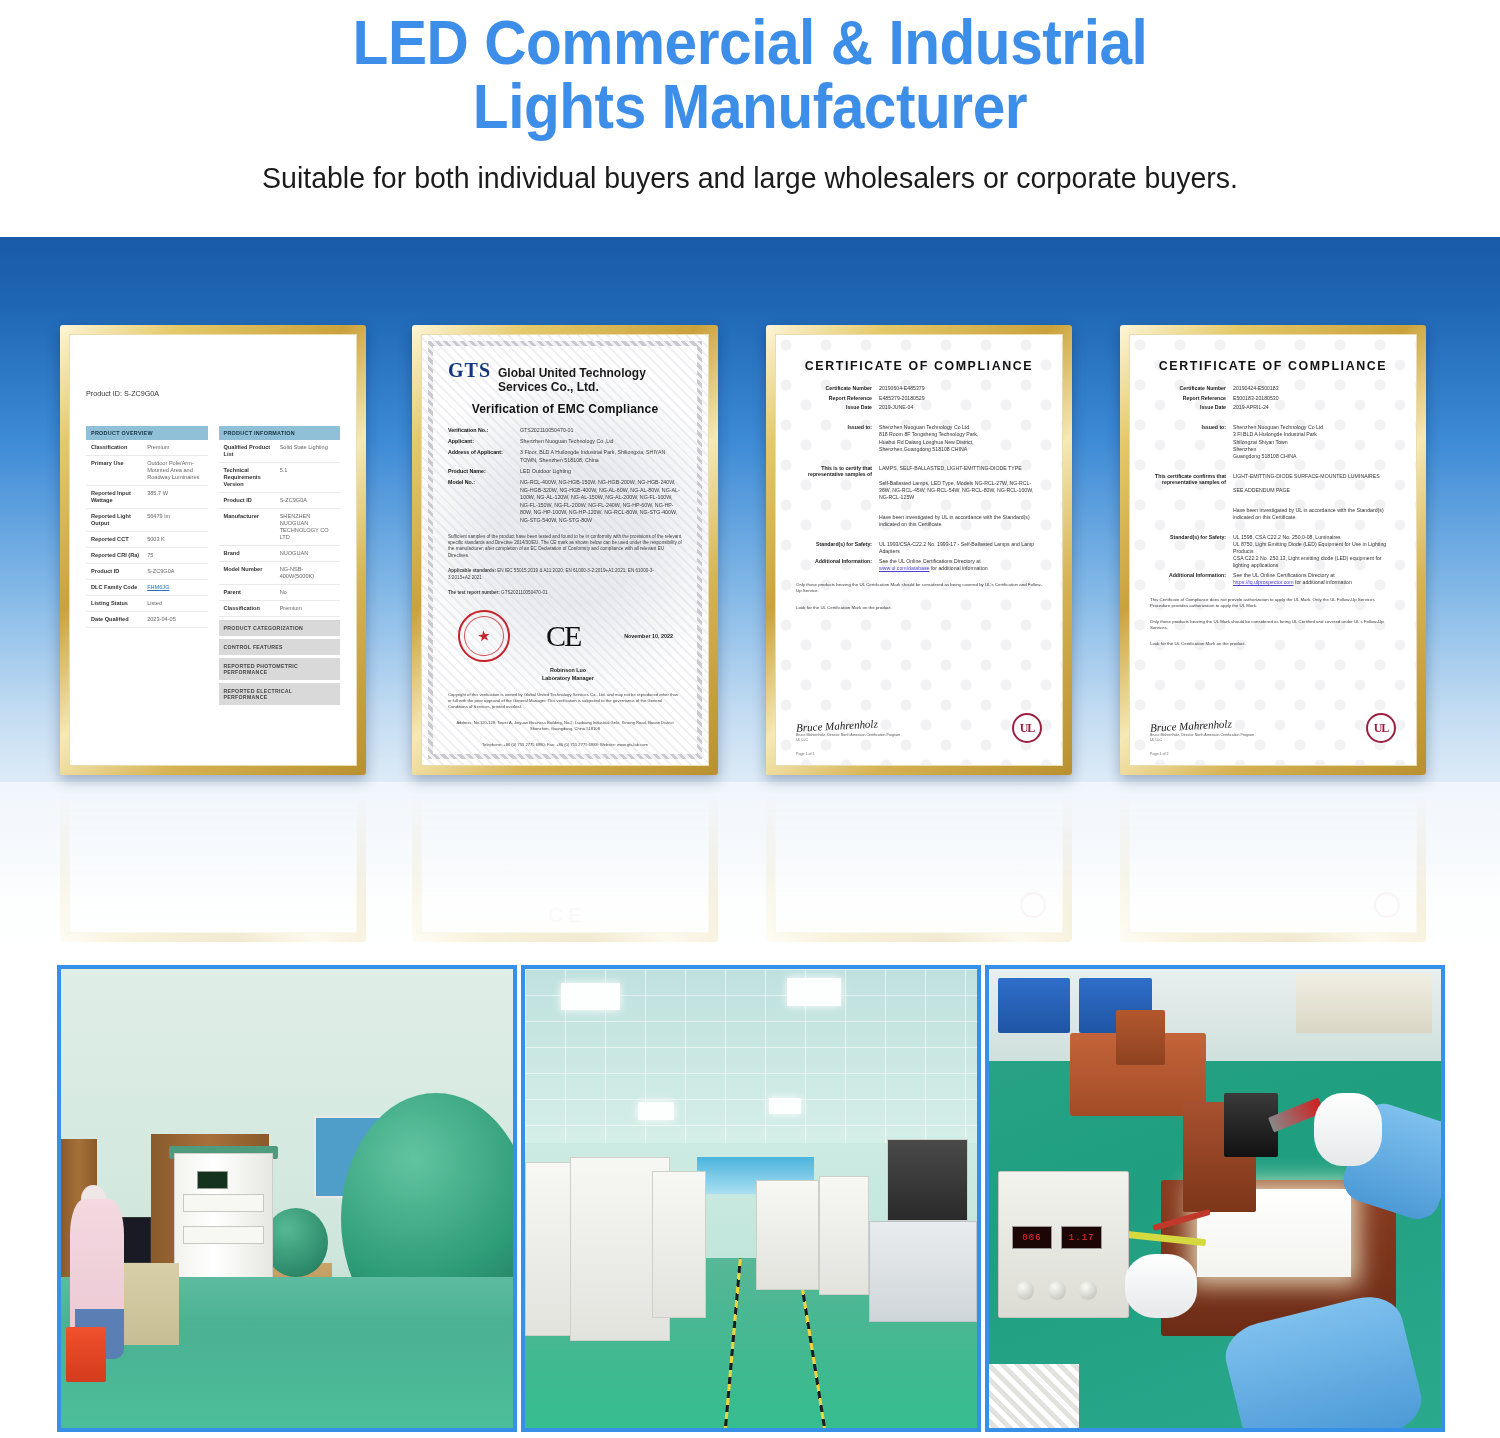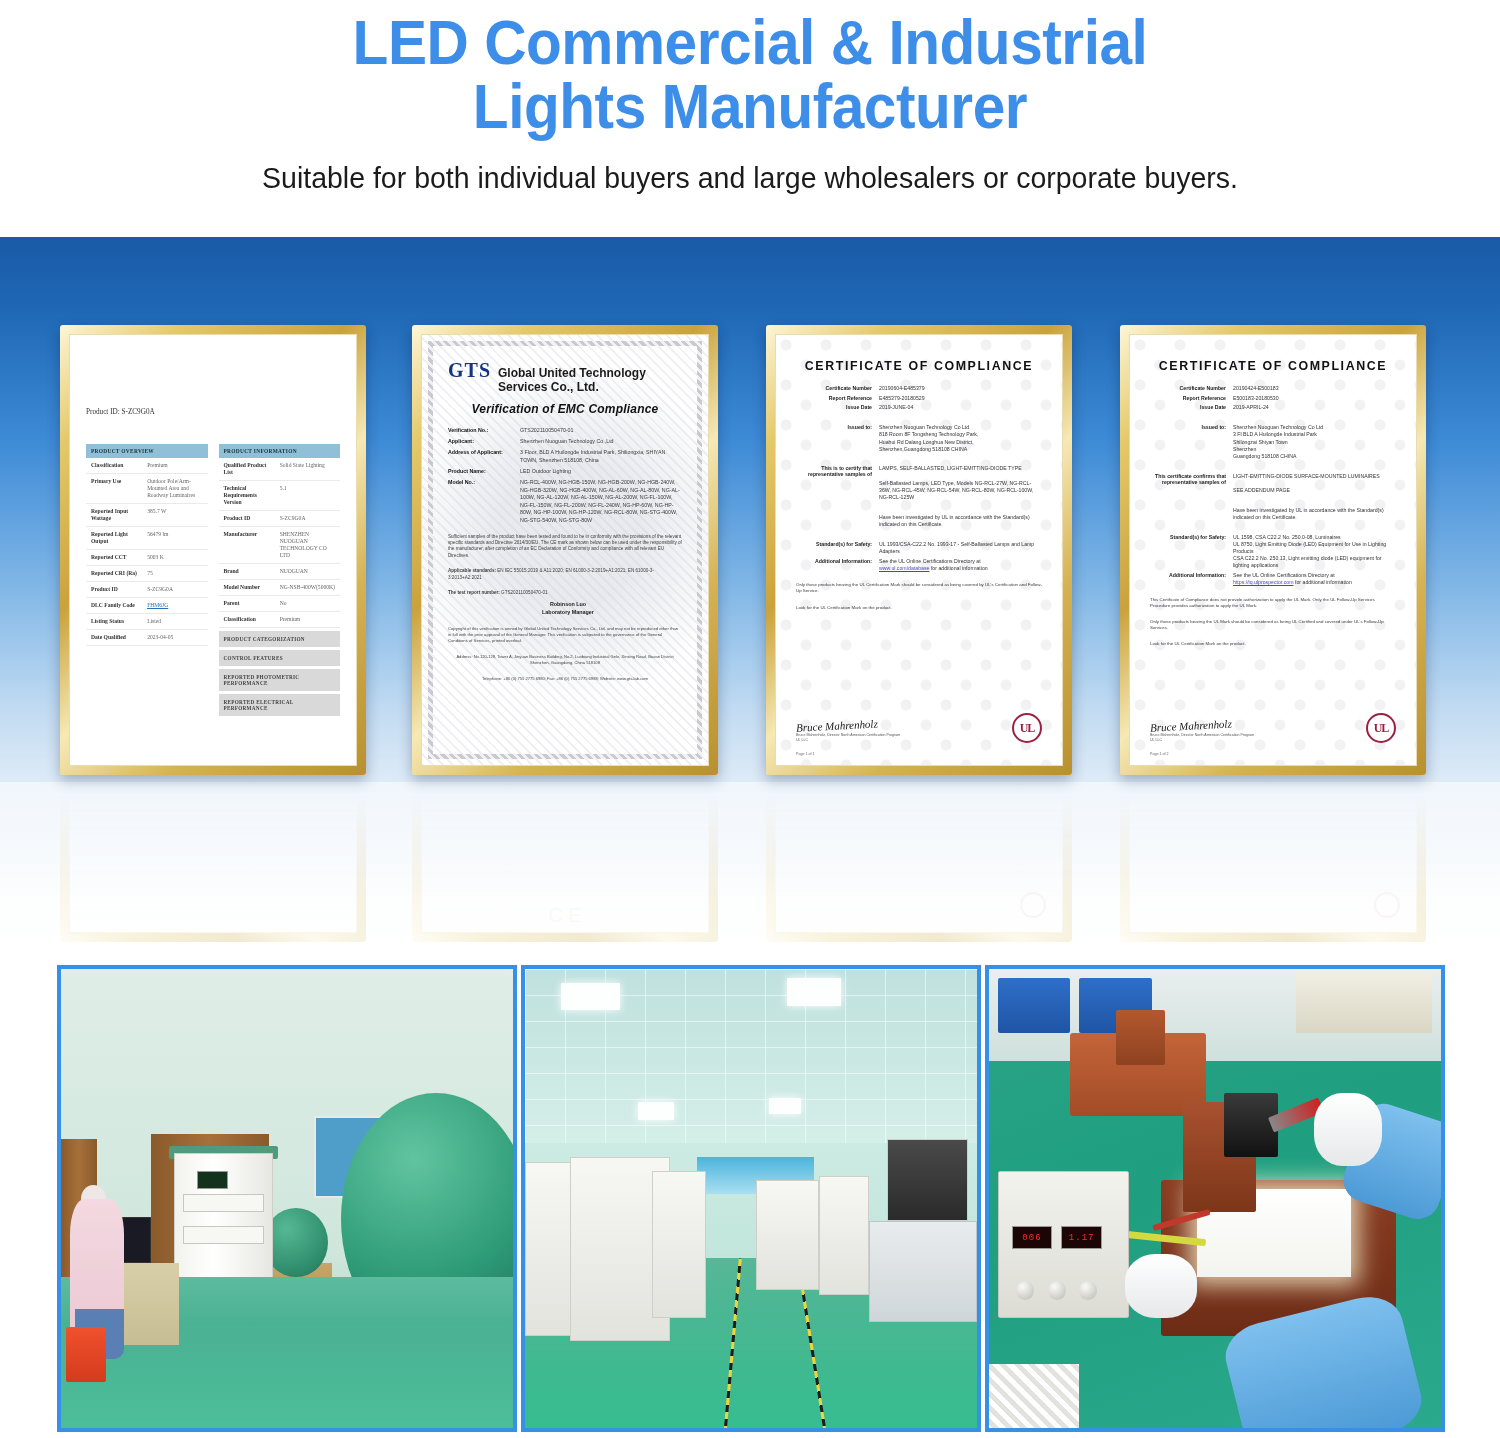--- a/index.html
+++ b/index.html
@@ -79,21 +79,21 @@
     position:absolute;
     transform: scaleY(-1);
     opacity:0.30;
     -webkit-mask-image: linear-gradient(to top, rgba(0,0,0,0) 8%, rgba(0,0,0,0.55) 72%, rgba(0,0,0,0.8) 100%);
     mask-image: linear-gradient(to top, rgba(0,0,0,0) 8%, rgba(0,0,0,0.55) 72%, rgba(0,0,0,0.8) 100%);
     pointer-events:none;
     filter: blur(0.4px);
   }
 
   
-  .doc { position:absolute; inset:0; padding:27px 16px;font-family:Liberation Serif, serif; }
+  .doc { position:absolute; inset:0; padding:8px 16px; }
   .dlc-pid { font-size:7.2px; color:#333; margin-top:46px; }
   .dlc-head { display:flex; gap:10px; margin-top:9px; align-items:flex-start; }
   .dlc-badge {
     width:54px; height:47px; border-radius:4px;
     background:linear-gradient(180deg,#f0b33c 0%,#e8a426 55%,#1d1d1d 56%,#1d1d1d 100%);
     display:flex; flex-direction:column; align-items:center; justify-content:flex-start;
     padding-top:4px; flex:0 0 auto; overflow:hidden;
   }
   .dlc-badge .b1 { color:#fff; font-weight:bold; font-size:13px; line-height:12px; letter-spacing:0.5px;}
   .dlc-badge .b2 { color:#fff; font-weight:bold; font-size:6px; letter-spacing:1px; line-height:8px;}
@@ -120,21 +120,21 @@
       radial-gradient(circle at 52% 46%, rgba(200,205,215,0.42) 0 26%, rgba(255,255,255,0) 62%),
       repeating-linear-gradient(45deg, rgba(226,226,232,0.5) 0 2px, rgba(255,255,255,0) 2px 7px);
   }
   .gts-border { position:absolute; inset:6px; border:5px solid transparent;
     border-image: repeating-linear-gradient(45deg,#c9c9cf 0 3px,#f1f1f4 3px 6px) 5; }
   .gts-inner { position:absolute; inset:13px; padding:11px 13px; }
   .gts-logo-row { display:flex; align-items:baseline; gap:7px; }
   .gts-logo { font-family:"Liberation Serif", serif; font-weight:bold; font-size:20px;
     color:#12357e; letter-spacing:1px; }
   .gts-co { font-size:12px; font-weight:bold; color:#1a1a1a; }
-  .gts-verif { text-align:center; font-style:italic; font-weight:bold; font-size:12px;
+  .gts-verif { text-align:center; font-weight:bold; font-size:12px;
     color:#111; margin-top:8px; letter-spacing:0.2px;}
   .gts-rows { margin-top:11px; font-size:5.3px; color:#333; }
   .gts-row { display:flex; gap:8px; margin-bottom:3.5px; }
   .gts-row .lbl { width:64px; font-weight:bold; color:#111; flex:0 0 auto; }
   .gts-row .val { color:#3a3a3a; line-height:7.6px; }
   .gts-para { font-size:4.6px; color:#3d3d3d; line-height:6.4px; margin-top:9px; }
   .gts-mid { display:flex; align-items:center; gap:36px; margin-top:14px; padding-left:10px;}
   .stamp { width:52px; height:52px; border-radius:50%;
     border:2px solid #c6242c; position:relative;
     display:flex; align-items:center; justify-content:center;
@@ -440,20 +440,27 @@
           </div>
           <div class="gts-para">Sufficient samples of the product have been tested and found to be in conformity with the provisions of the relevant specific standards and Directive 2014/30/EU. The CE mark as shown below can be used under the responsibility of the manufacturer, after completion of an EC Declaration of Conformity and compliance with all relevant EU Directives.</div>
           <div class="gts-para">
             <b>Applicable standards:</b>
             <span>EN IEC 55015:2019 &amp; A11:2020; EN 61000-3-2:2019+A1:2021; EN 61000-3-3:2013+A2:2021</span>
           </div>
           <div class="gts-para">
             <b>The test report number:</b>
             <span>GTS202110050470-01</span>
           </div>
+          <div class="gts-mid">
+            <div class="stamp">
+                <span class="ring"></span>
+              </div>
+            <div class="ce-mark">CE</div>
+            <div class="gts-date">November 10, 2022</div>
+          </div>
           <div class="sig-block">
             <div>Robinson Luo</div>
             <div>Laboratory Manager</div>
           </div>
           <div class="gts-foot">Copyright of this verification is owned by Global United Technology Services Co., Ltd. and may not be reproduced other than in full with the prior approval of the General Manager. This verification is subjected to the governance of the General Conditions of Services, printed overleaf.</div>
           <div class="gts-addr">Address: No.120-128, Tower A, Jinyuan Business Building, No.2, Luobiang Industrial Gele, Xinxing Road, Baoan District Shenzhen, Guangdong, China 518108</div>
           <div class="gts-addr">Telephone: +86 (0) 755 2775 6980; Fax: +86 (0) 755 2775 6988; Website: www.gts-lab.com</div>
         </div>
       </div>
     </div>

